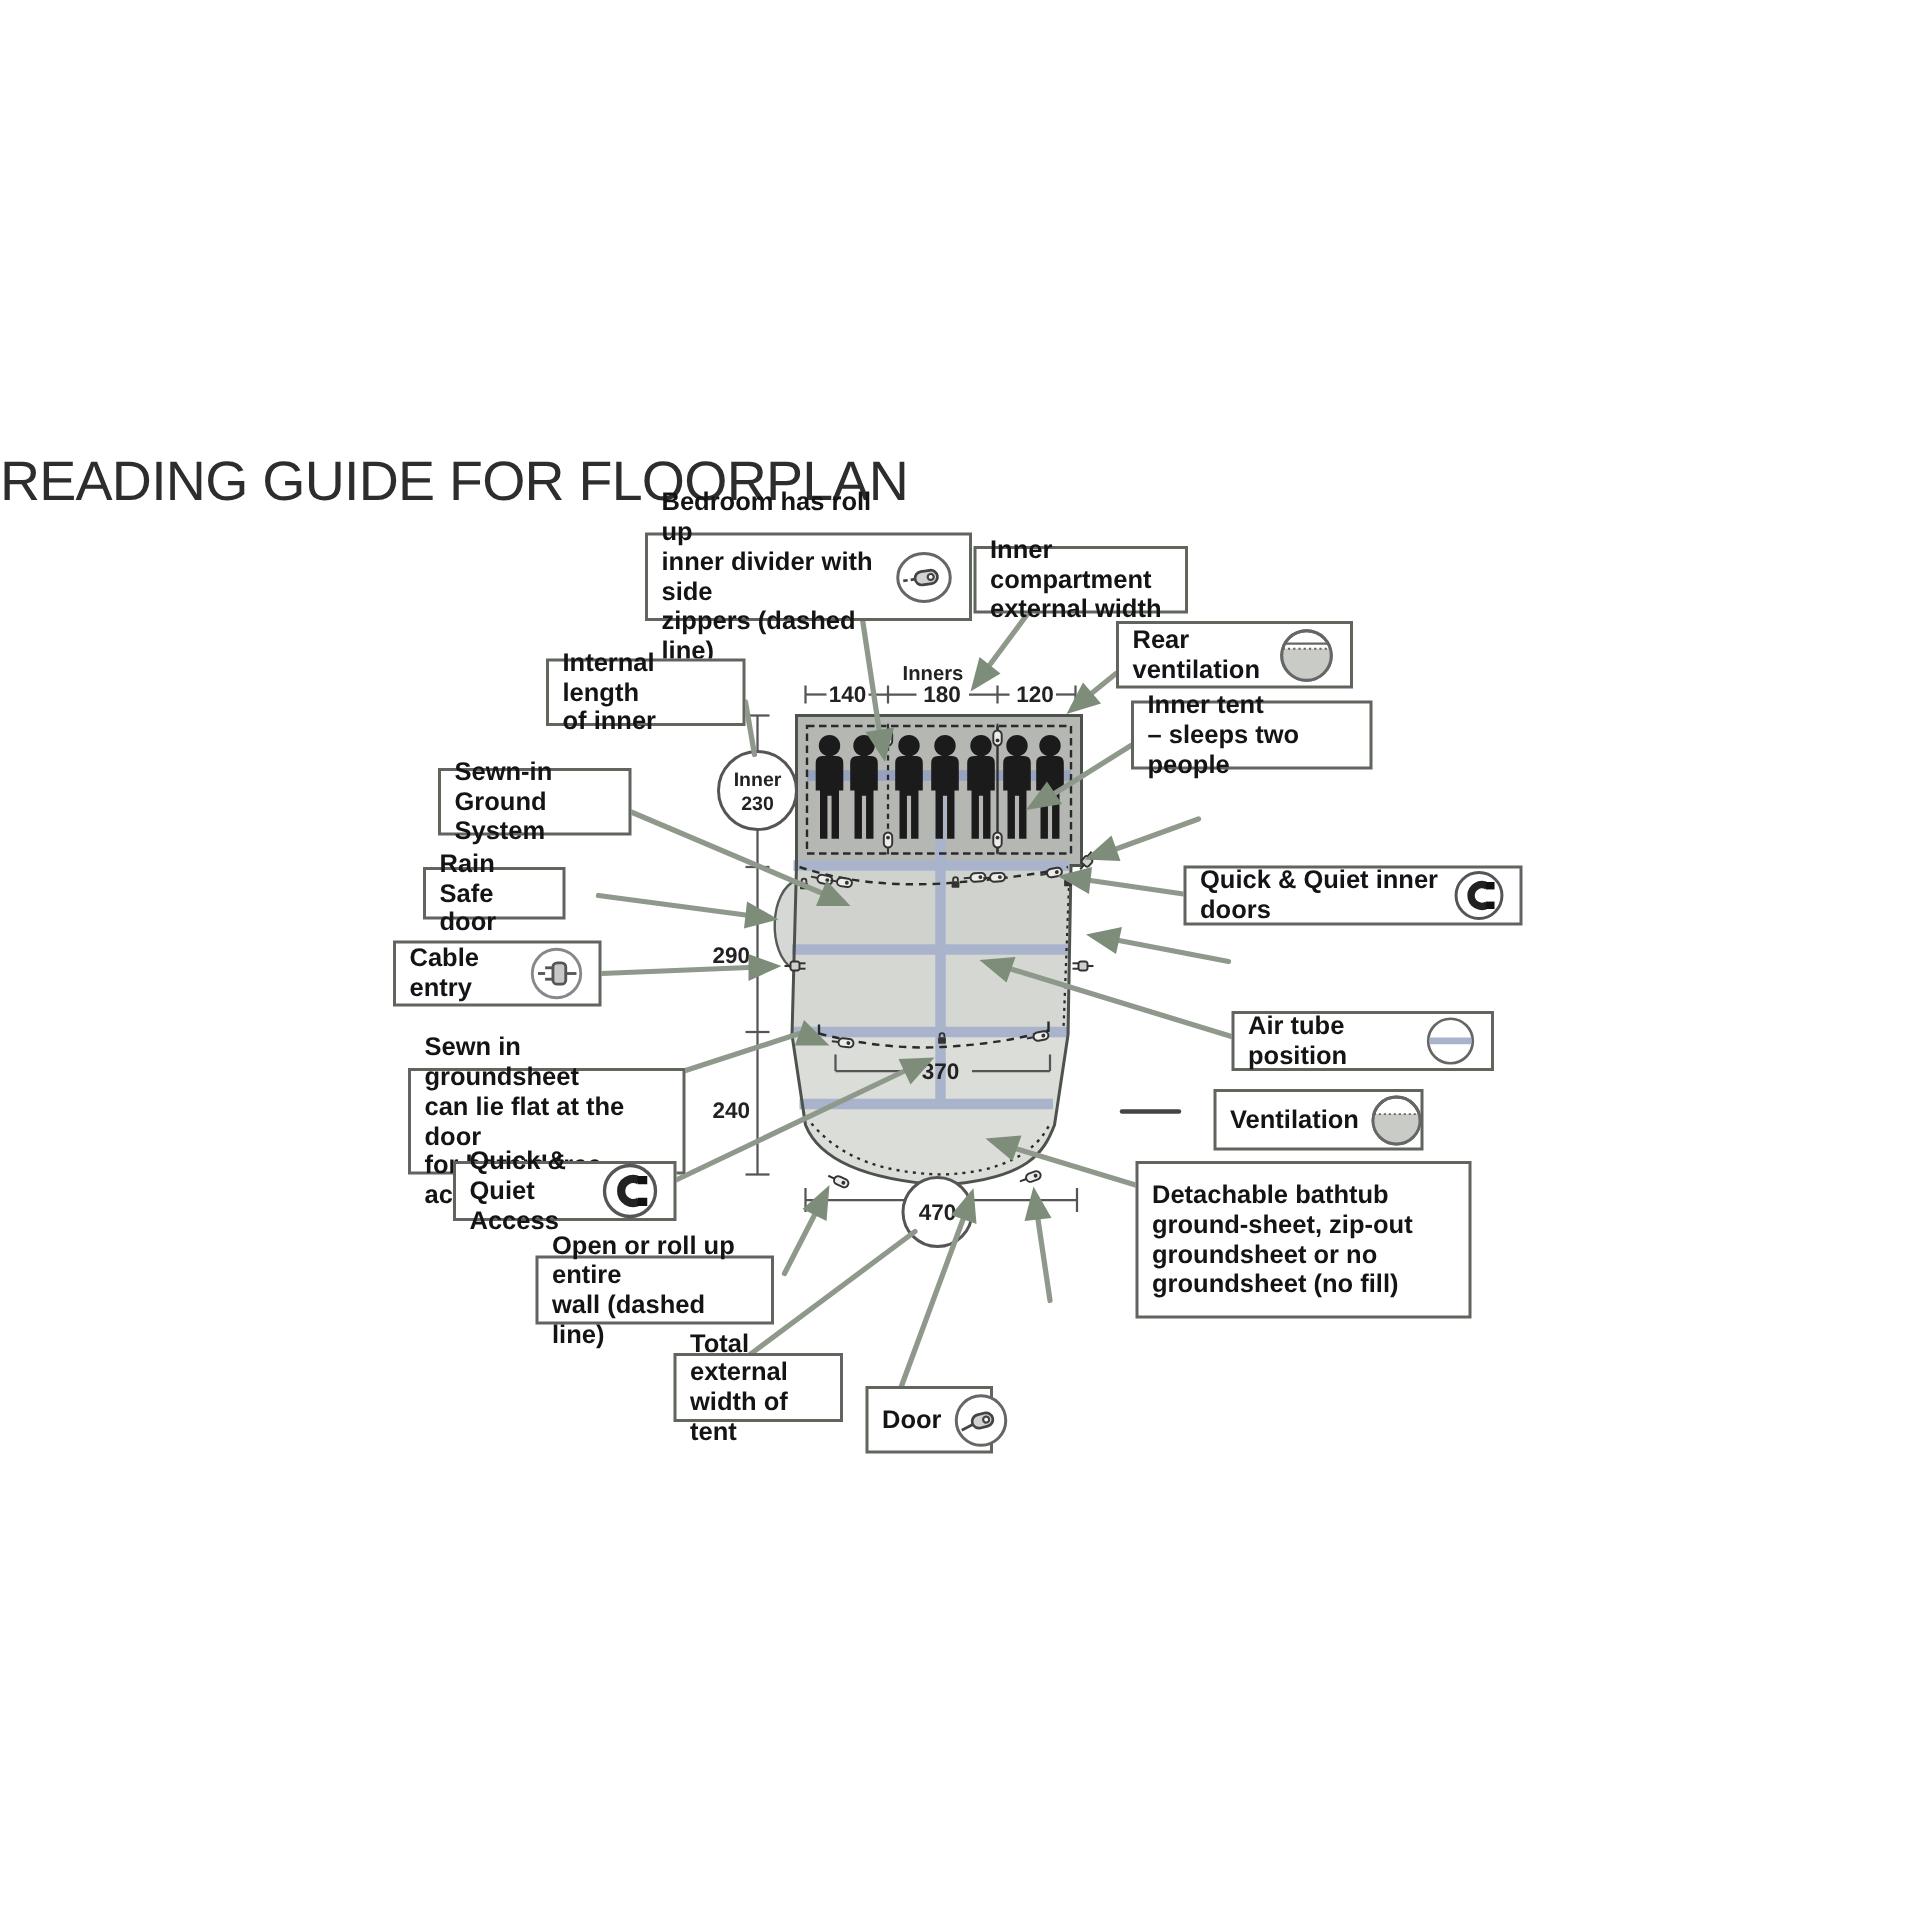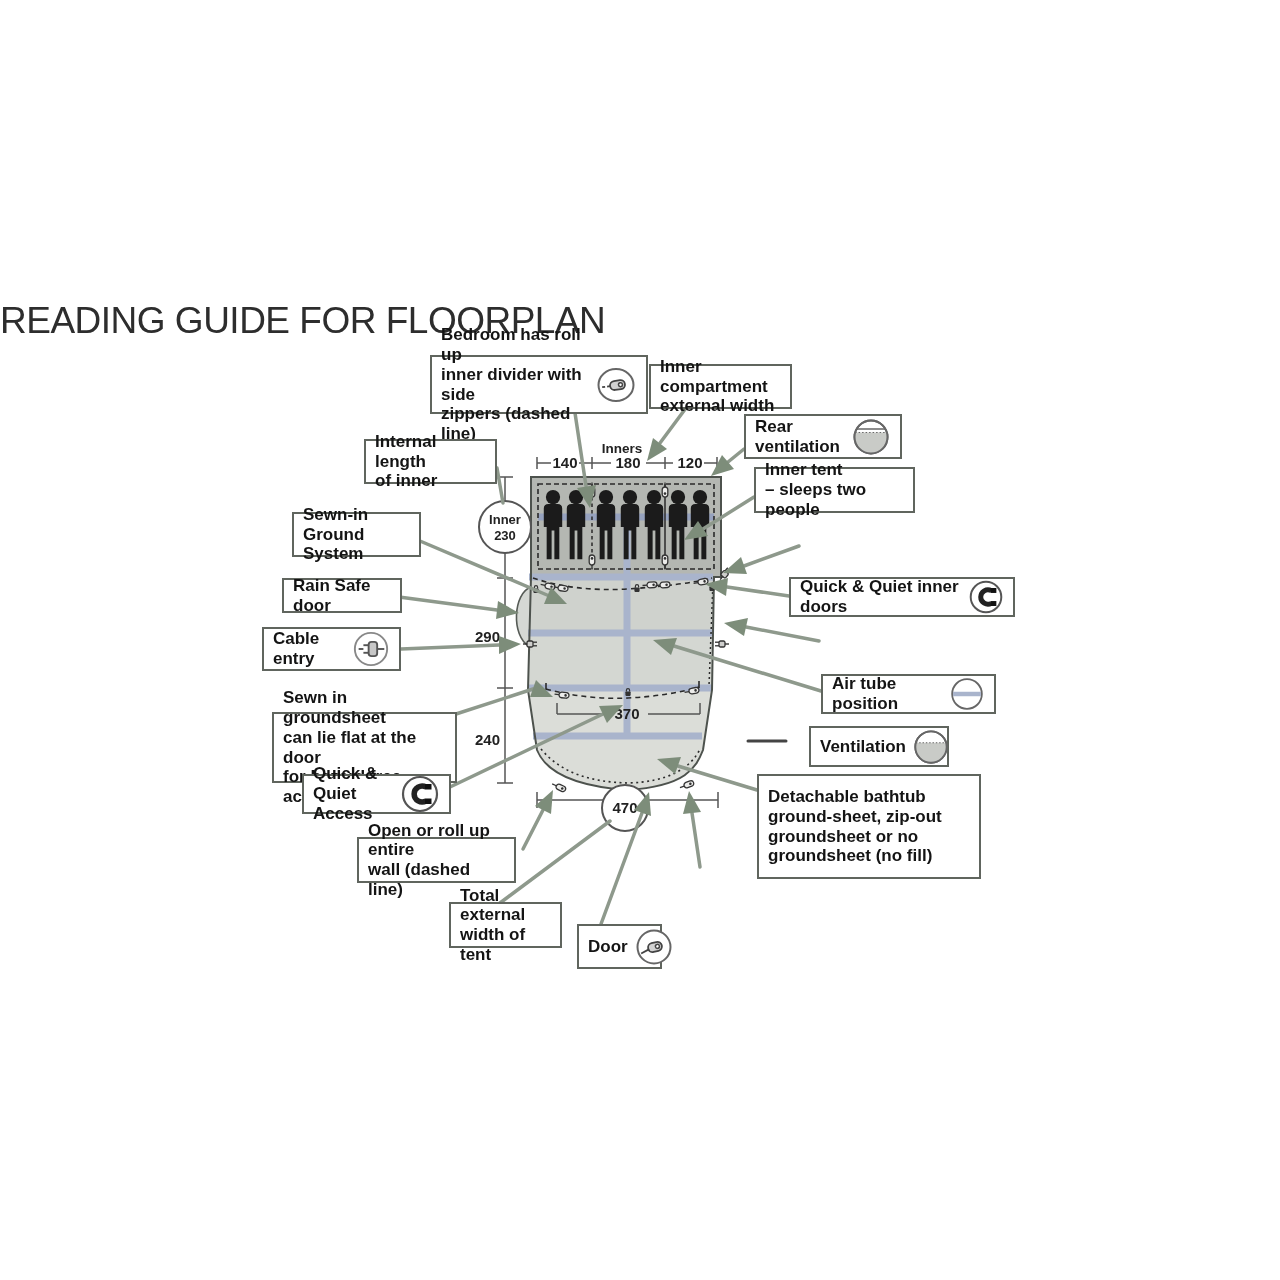--- a/index.html
+++ b/index.html
@@ -241,21 +241,21 @@
     <span class="txt">Inner tent
 – sleeps two people</span>
   </div>
 
   <div class="label" style="left:292px;top:512px;width:129px;height:45px">
     <span class="txt">Sewn-in Ground
 System</span>
   </div>
 
 
-  <div class="label" style="left:282px;top:578px;width:120px;height:35px">
+  <div class="label" style="left:282px;top:578px;width:95px;height:35px">
     <span class="txt">Rain Safe door</span>
   </div>
 
   <div class="label" style="left:789px;top:577px;width:226px;height:40px">
     <span class="txt">Quick &amp; Quiet inner doors</span>
     <svg class="ic" width="36" height="36" viewBox="0 0 40 40">
       <circle cx="20" cy="20" r="17" fill="#fff" stroke="#555" stroke-width="2.2"></circle>
       <path d="M26,13 a8,8 0 1 0 0,14" fill="none" stroke="#222" stroke-width="5.5"></path>
       <rect x="25" y="10" width="6.5" height="5.5" fill="#111"></rect>
       <rect x="25" y="24.5" width="6.5" height="5.5" fill="#111"></rect>

